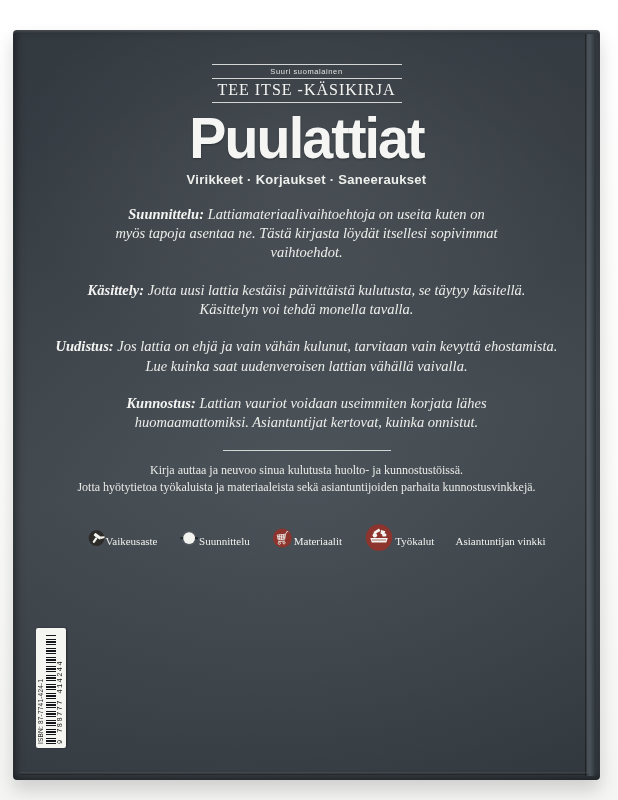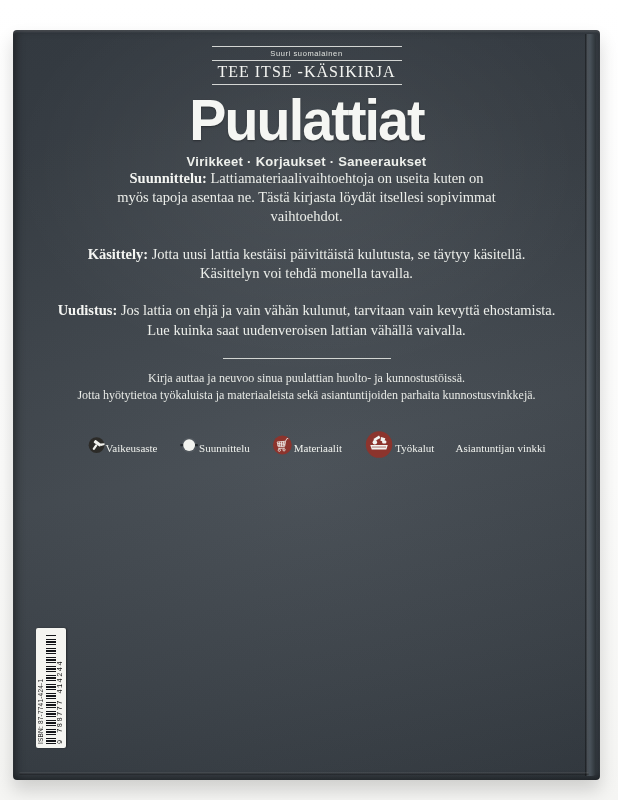--- a/index.html
+++ b/index.html
@@ -29,21 +29,21 @@
   .book-edge-right{
     position:absolute;top:4px;right:4px;width:11px;height:742px;
     background:linear-gradient(90deg, rgba(0,0,0,0.35) 0 1px, rgba(255,255,255,0.10) 2px, #49525a 45%, #2c3237 100%);
     border-radius:0 4px 4px 0;
   }
   .book-edge-bottom{
     position:absolute;left:6px;bottom:5px;width:570px;height:3px;
     background:linear-gradient(180deg, rgba(255,255,255,0.10), rgba(0,0,0,0.35));
     border-radius:2px;
   }
-  .cover-content{position:absolute;inset:0;text-align:center;padding-top:16px;}
+  .cover-content{position:absolute;inset:0;text-align:center;padding-top:34px;}
   
   .series{width:190px;margin:0 auto;}
   .rule{height:1px;background:rgba(238,240,236,0.85);margin:0 auto;}
   .series-kicker{
     font-family:"Liberation Sans", sans-serif;
     font-size:7.5px;letter-spacing:0.6px;color:#dfe2de;
     padding:2px 0 2px 0;
   }
   .series-title{
     font-family:"Liberation Serif", serif;
@@ -58,21 +58,21 @@
     letter-spacing:-2px;color:#f5f6f3;
     transform:scaleX(0.96);
     text-shadow:0 1px 2px rgba(0,0,0,0.35);
   }
   .subtitle{
     margin-top:3px;
     font-family:"Liberation Sans", sans-serif;
     font-weight:bold;font-size:13px;letter-spacing:0.3px;color:#eef0ec;
   }
   
-  .blurbs{}
+  .blurbs{margin-top:18px;font-style:italic;}
   .blurb{
     margin:0 auto 18px auto;
     font-size:14.5px;line-height:1.33;color:#eceeea;
   }
   .blurb b{color:#f4f5f2;}
   .w1{max-width:385px;} .w2{max-width:445px;} .w3{max-width:400px;}
   .w4{max-width:480px;} .w5{max-width:505px;} .w6{max-width:400px;}
   .divider{width:168px;height:1px;background:rgba(235,237,233,0.85);margin:4px auto 11px auto;}
   .footer-line{
     font-size:12px;line-height:1.4;color:#e8eae6;
@@ -132,25 +132,26 @@
         <div class="rule"></div>
       </div>
 
       <div class="title">Puulattiat</div>
       <div class="subtitle">Virikkeet · Korjaukset · Saneeraukset</div>
 
       <div class="blurbs">
         <p class="blurb w1"><b>Suunnittelu:</b> <span>Lattiamateriaalivaihtoehtoja on useita kuten on myös tapoja asentaa ne. Tästä kirjasta löydät itsellesi sopivimmat vaihtoehdot.</span></p>
         <p class="blurb w4"><b>Käsittely:</b> <span>Jotta uusi lattia kestäisi päivittäistä kulutusta, se täytyy käsitellä. Käsittelyn voi tehdä monella tavalla.</span></p>
         <p class="blurb w5"><b>Uudistus:</b> <span>Jos lattia on ehjä ja vain vähän kulunut, tarvitaan vain kevyttä ehostamista. Lue kuinka saat uudenveroisen lattian vähällä vaivalla.</span></p>
+        <p class="blurb w6"><b>Kunnostus:</b> <span>Lattian vauriot voidaan useimmiten korjata lähes huomaamattomiksi. Asiantuntijat kertovat, kuinka onnistut.</span></p>
       </div>
 
       <div class="divider"></div>
 
-      <div class="footer-line">Kirja auttaa ja neuvoo sinua puulattian huolto- ja kunnostustöissä.</div>
+      <div class="footer-line">Kirja auttaa ja neuvoo sinua kulutusta huolto- ja kunnostustöissä.</div>
       <div class="footer-line">Jotta hyötytietoa työkaluista ja materiaaleista sekä asiantuntijoiden parhaita kunnostusvinkkejä.</div>
 
       <div class="legend-row">
 
         <div class="legend-item">
           <svg class="glyph" viewBox="0 0 46 46">
             <circle cx="23" cy="21" r="19" fill="#2c2b28"></circle>
             <g transform="rotate(35 23 21)" fill="#f1f2ee">
               <rect x="13" y="12" width="19" height="7.5" rx="1.5"></rect>
               <path d="M29 12 l7 -6 2.5 3.5 -5.5 7z"></path>

